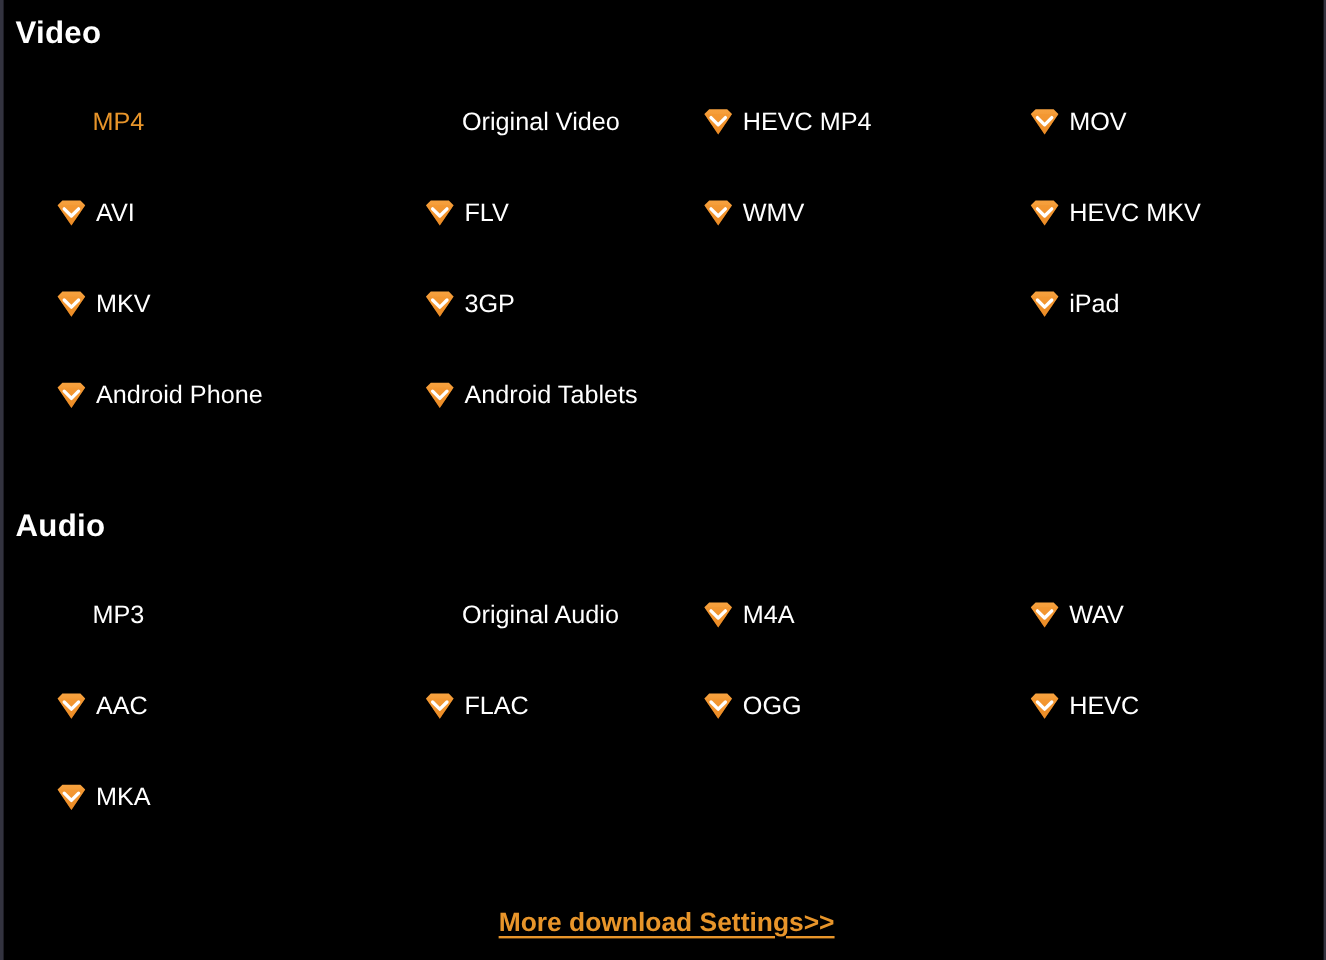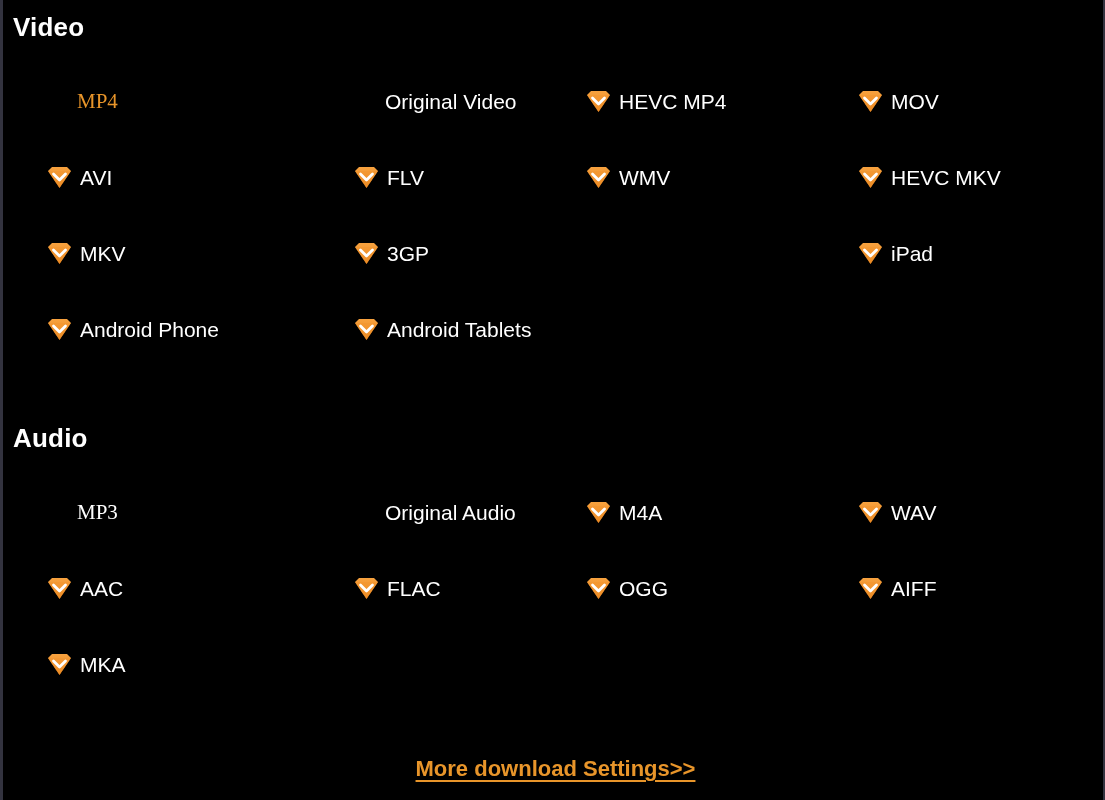--- a/index.html
+++ b/index.html
@@ -60,21 +60,21 @@
     cursor: pointer;
     user-select: none;
   }
   
   .col0 { left: 44px; }
   .col1 { left: 314px; margin-left: 37px; }
   .col2 { left: 583px; }
   .col3 { left: 855px; }
 
   
-  .fmt.no-icon.col0 { left: 74px; font-family: Liberation Serif, serif; }
+  .fmt.no-icon.col0 { left: 74px; }
   .fmt.no-icon.col1 { left: 345px; }
 
   .gem {
     width: 25px;
     height: 23px;
     margin-right: 8px;
     flex: 0 0 auto;
     display: block;
   }
 
@@ -389,21 +389,21 @@
               <linearGradient id="gemg" x1="0" y1="0" x2="0" y2="1">
                 <stop offset="0%" stop-color="#f7a23f"></stop>
                 <stop offset="55%" stop-color="#f0922c"></stop>
                 <stop offset="100%" stop-color="#e07d18"></stop>
               </linearGradient>
             </defs>
             <path d="M2 10 L10 2 L40 2 L48 10 L25 44 Z" fill="url(#gemg)"></path>
             <path d="M2 10 L48 10 L25 44 Z" fill="#f2952f" opacity="0.55"></path>
             <path d="M13 16 L25 28 L37 16" fill="none" stroke="#ffffff" stroke-width="5.5" stroke-linecap="round" stroke-linejoin="round"></path>
           </svg>
-          <span class="fmt-label">AIFF</span>
+          <span class="fmt-label">HEVC</span>
         </div>
       </div>
       <div class="row">
         <div class="fmt col0">
           <svg viewBox="0 0 50 46" class="gem">
             <defs>
               <linearGradient id="gemg" x1="0" y1="0" x2="0" y2="1">
                 <stop offset="0%" stop-color="#f7a23f"></stop>
                 <stop offset="55%" stop-color="#f0922c"></stop>
                 <stop offset="100%" stop-color="#e07d18"></stop>

